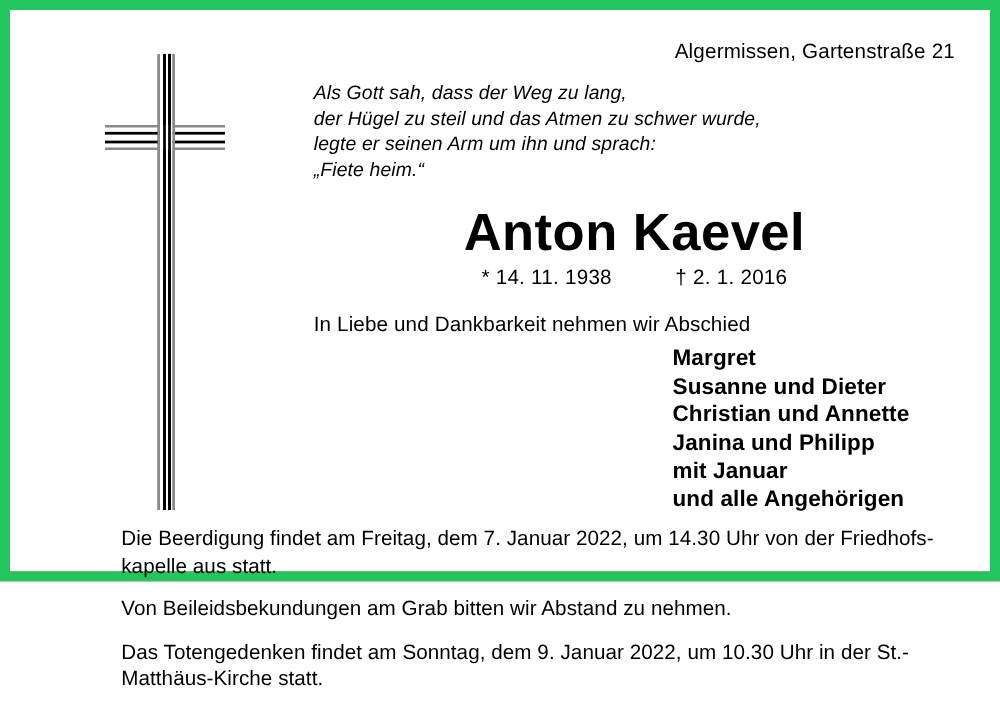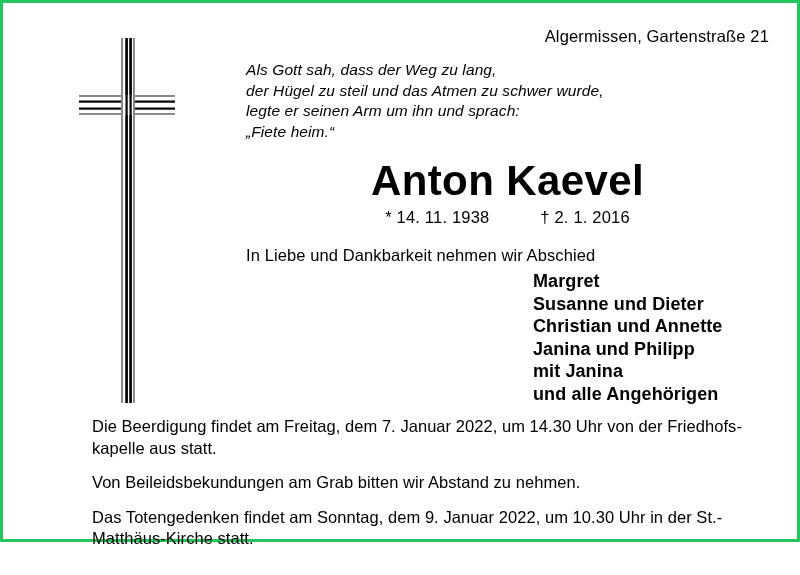--- a/index.html
+++ b/index.html
@@ -13,23 +13,23 @@
     overflow: hidden;
     font-family: "Liberation Sans", sans-serif;
     color: #000000;
     -webkit-font-smoothing: antialiased;
   }
 
   .notice {
     position: relative;
     box-sizing: border-box;
     width: 800px;
-    height: 542px;
+    height: 465px;
     background: #b91c1c;
-    border: 3px solid #22c55e;
+    border: 8px solid #22c55e;
   }
 
   .page {
     position: relative;
     width: 100%;
     height: 100%;
     background: #ffffff;
   }
 
   
@@ -190,21 +190,21 @@
       <span class="death">† 2. 1. 2016</span>
     </div>
 
     <div class="farewell">In Liebe und Dankbarkeit nehmen wir Abschied</div>
 
     <div class="family">
       <span class="member">Margret</span>
       <span class="member">Susanne und Dieter</span>
       <span class="member">Christian und Annette</span>
       <span class="member">Janina und Philipp</span>
-      <span class="member">mit Janina</span>
+      <span class="member">mit Januar</span>
       <span class="member">und alle Angehörigen</span>
     </div>
 
     <div class="details">
       <p class="para-gap">Die Beerdigung findet am Freitag, dem 7. Januar 2022, um 14.30 Uhr von der Friedhofs-kapelle aus statt.</p>
       <p class="para-gap">Von Beileidsbekundungen am Grab bitten wir Abstand zu nehmen.</p>
       <p>Das Totengedenken findet am Sonntag, dem 9. Januar 2022, um 10.30 Uhr in der St.-Matthäus-Kirche statt.</p>
     </div>
 
 

